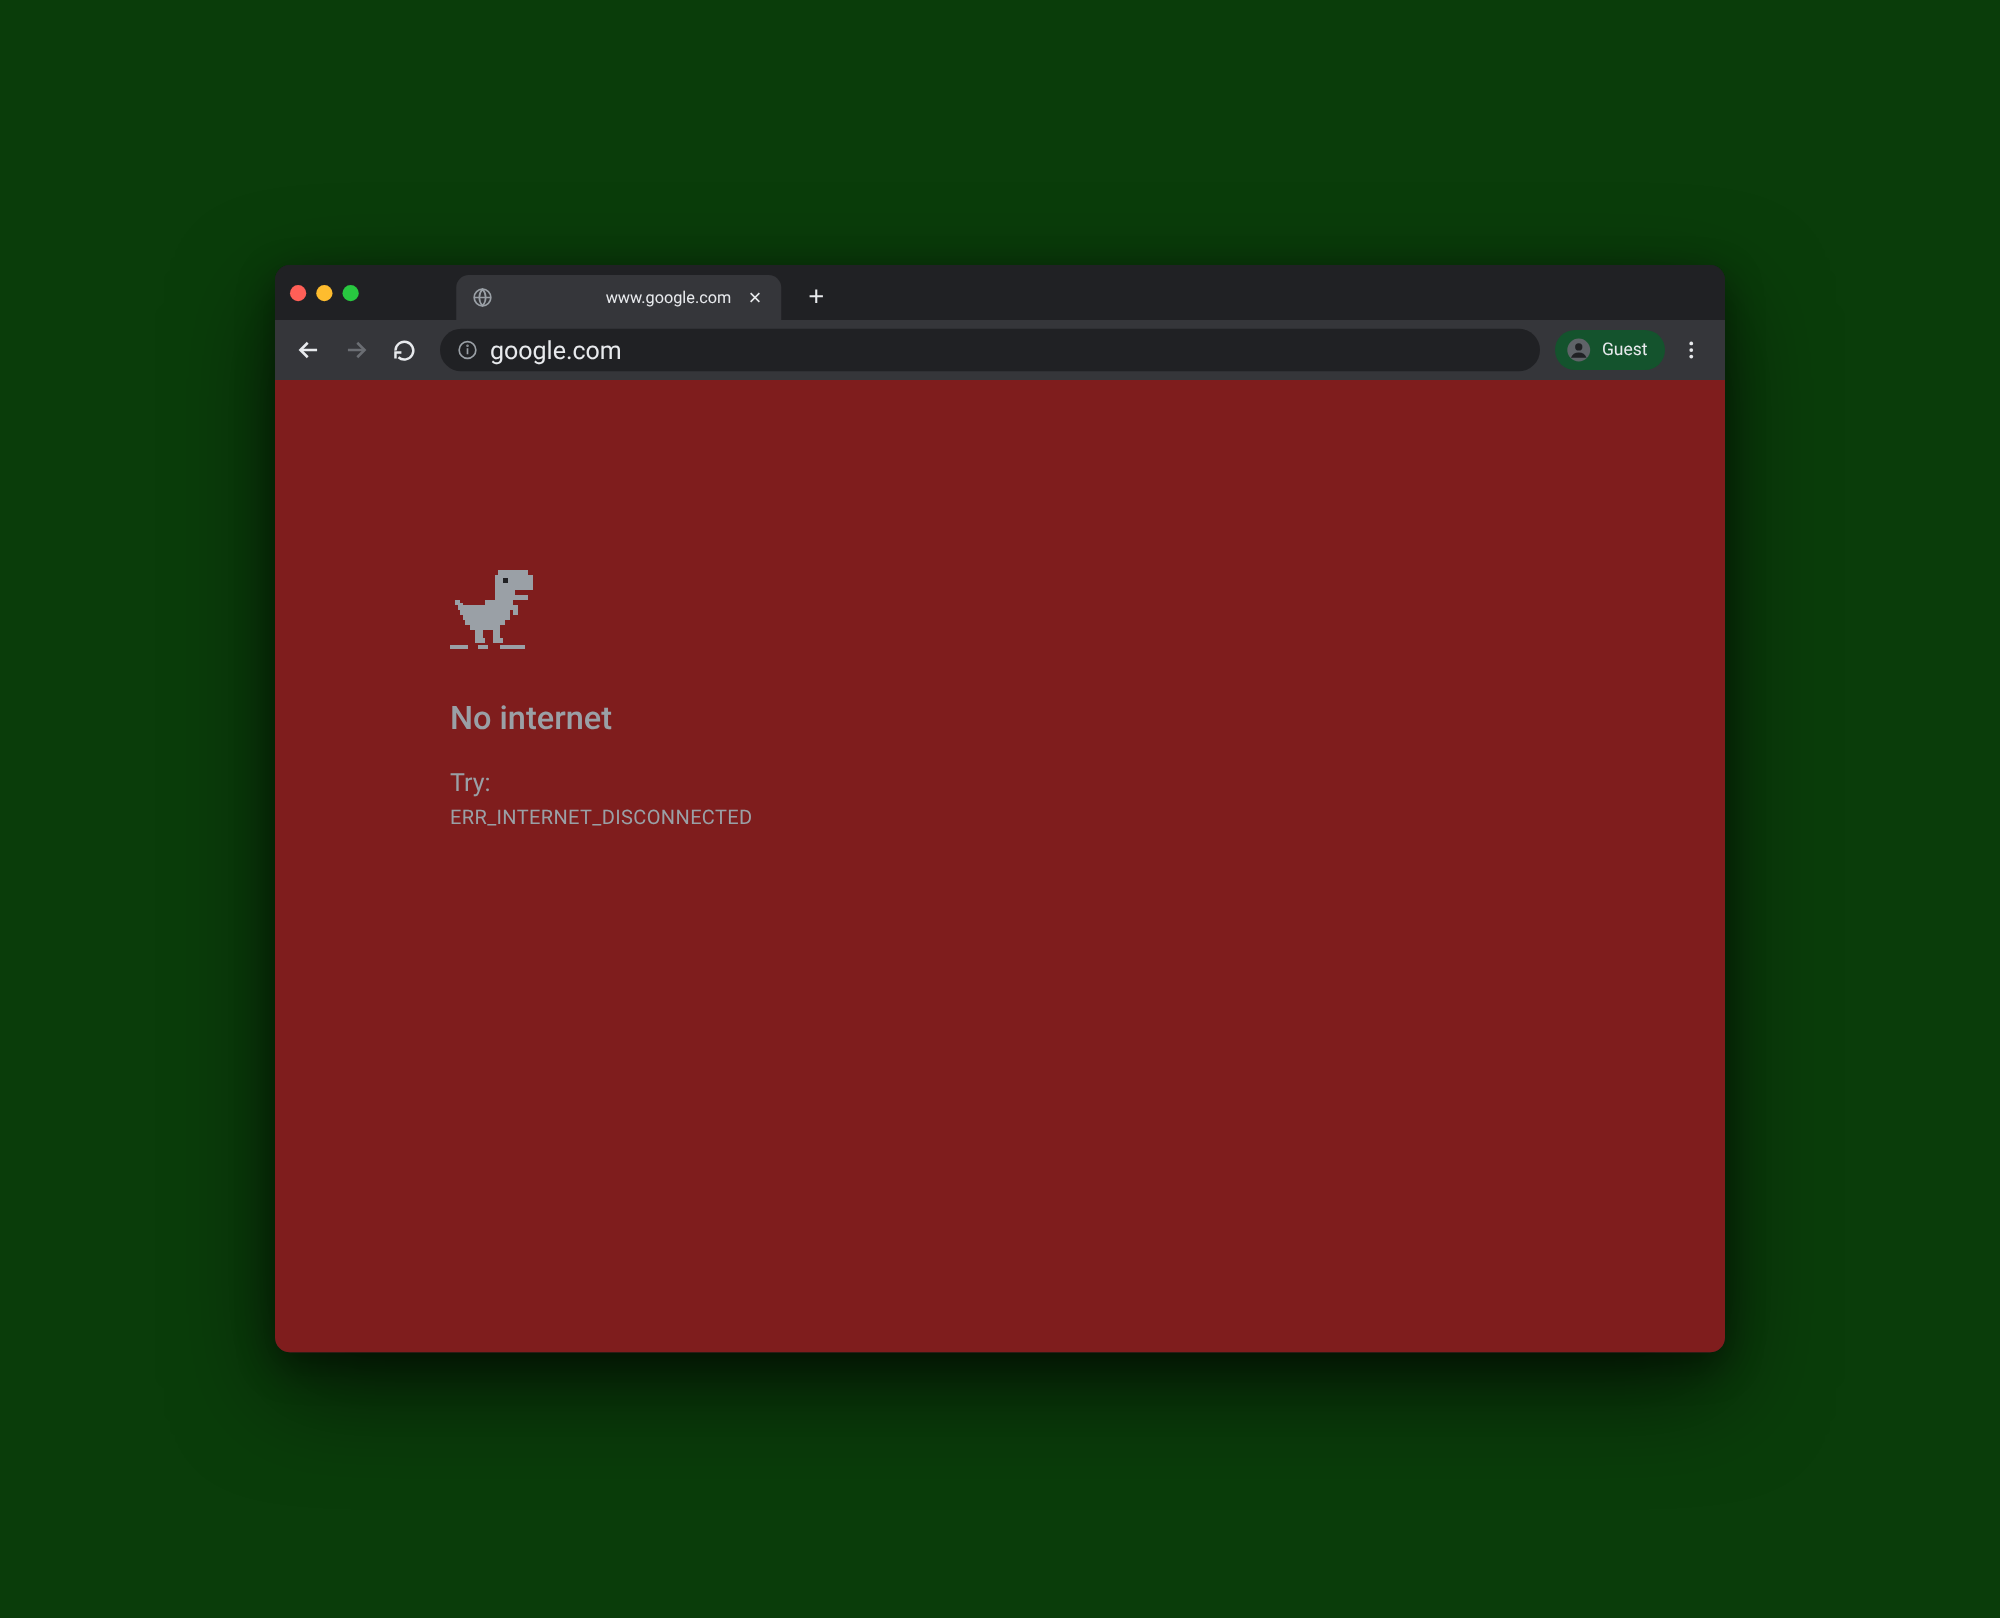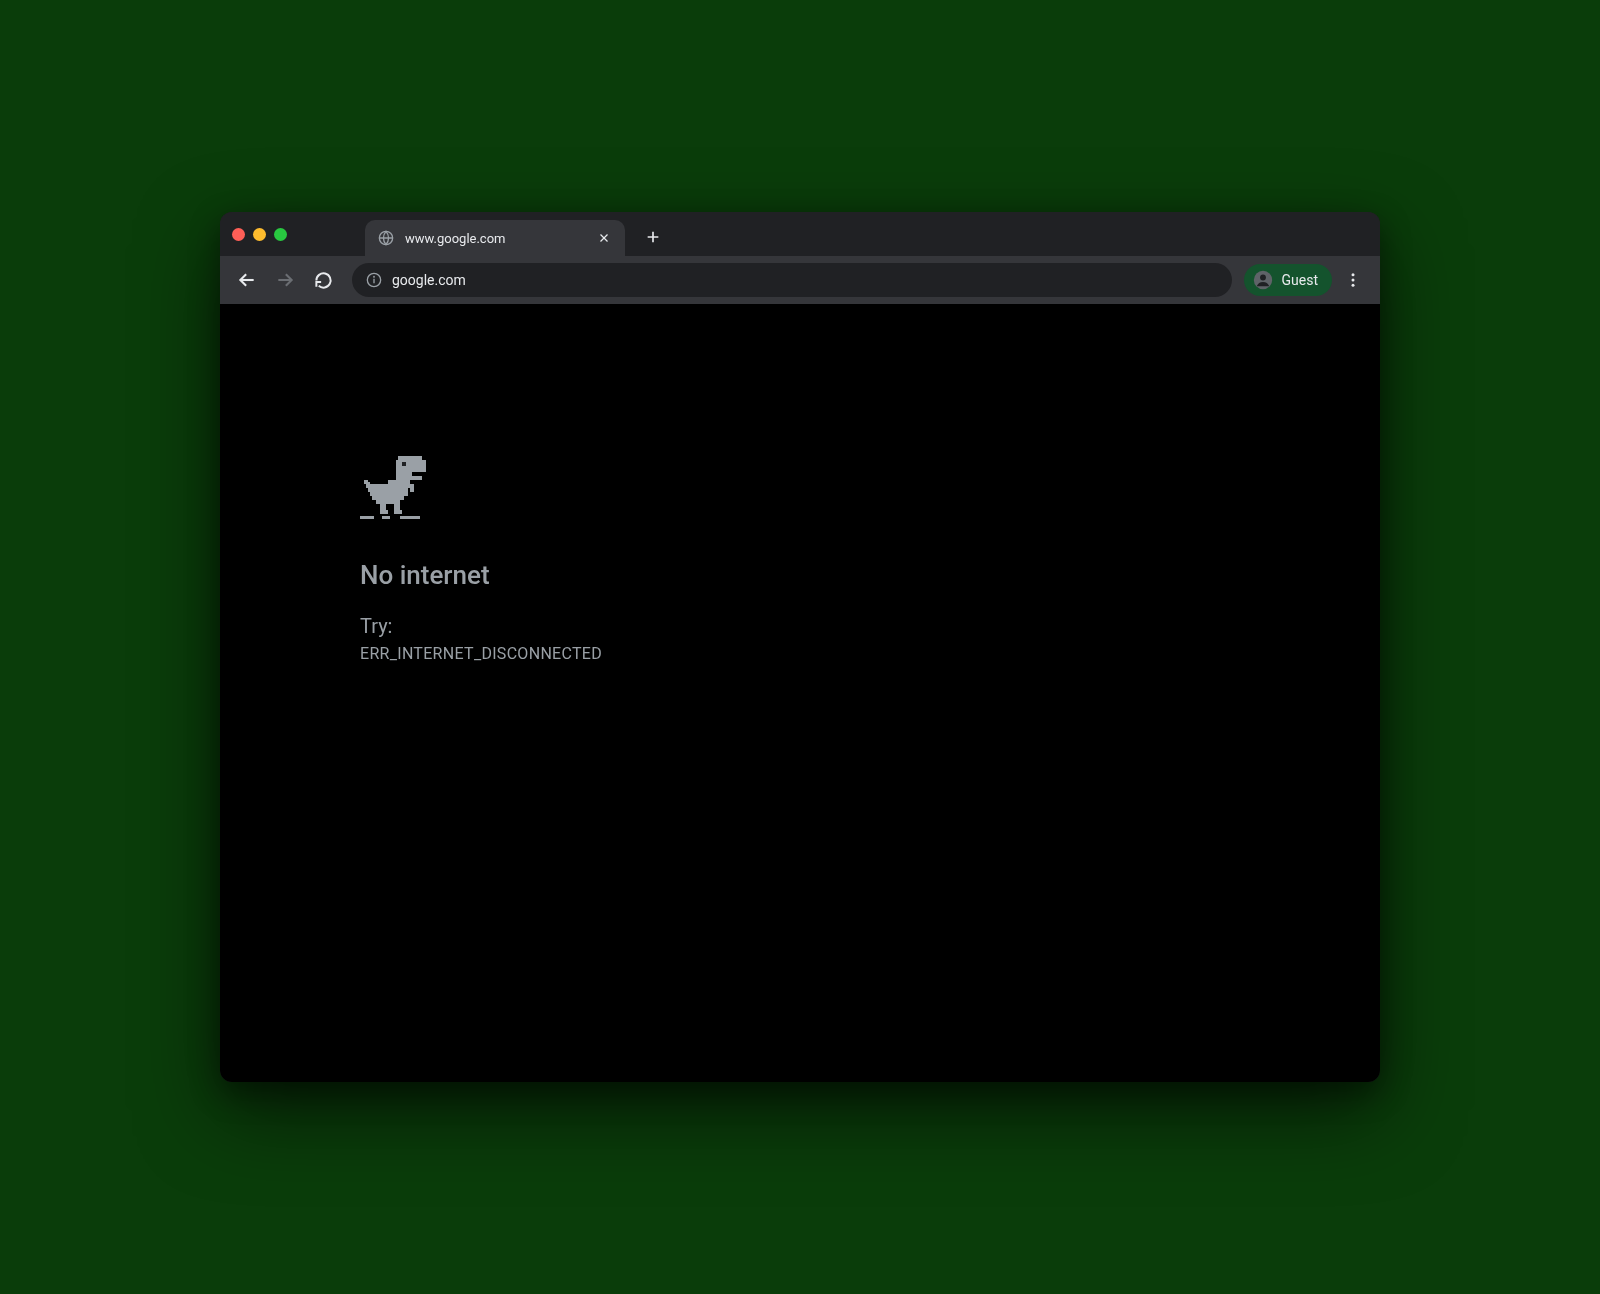--- a/index.html
+++ b/index.html
@@ -45,20 +45,21 @@
     background: #35363a;
     border-radius: 10px 10px 0 0;
     display: flex;
     align-items: center;
     padding: 0 12px;
     gap: 10px;
     min-width: 260px;
     margin-top: 8px;
     color: #e8eaed;
     font-size: 13px;
+    text-align: right;
   }
   .tab .favicon {
     width: 18px; height: 18px;
     display: flex; align-items: center; justify-content: center;
     color: #9aa0a6;
   }
   .tab .title { flex: 1; white-space: nowrap; overflow: hidden; text-overflow: ellipsis; }
   .tab .close {
     width: 18px; height: 18px;
     display: flex; align-items: center; justify-content: center;
@@ -90,21 +91,21 @@
     height: 34px;
     background: #202124;
     border-radius: 17px;
     display: flex;
     align-items: center;
     padding: 0 14px;
     gap: 10px;
     margin: 0 8px;
   }
   .omnibox .info-icon { color: #9aa0a6; display: flex; align-items: center; }
-  .omnibox .url { color: #e8eaed; font-size: 14px; }
+  .omnibox .url { color: #e8eaed; font-size: 20px; }
   .guest-chip {
     height: 32px;
     background: #14532d;
     border-radius: 16px;
     display: flex;
     align-items: center;
     padding: 0 14px 0 8px;
     gap: 8px;
     color: #e8eaed;
     font-size: 14px;
@@ -115,21 +116,21 @@
     color: #9aa0a6;
   }
   .menu-btn {
     width: 34px; height: 34px;
     display: flex; align-items: center; justify-content: center;
     color: #e8eaed; cursor: pointer; border-radius: 50%;
   }
   
   .content {
     flex: 1;
-    background: #000000;
+    background: #7f1d1d;
     color: #9aa0a6;
     padding: 150px 52px 40px 140px;
   }
   .dino {
     margin-bottom: 30px;
   }
   .err-title {
     color: #9aa0a6;
     font-size: 26px;
     font-weight: 500;

